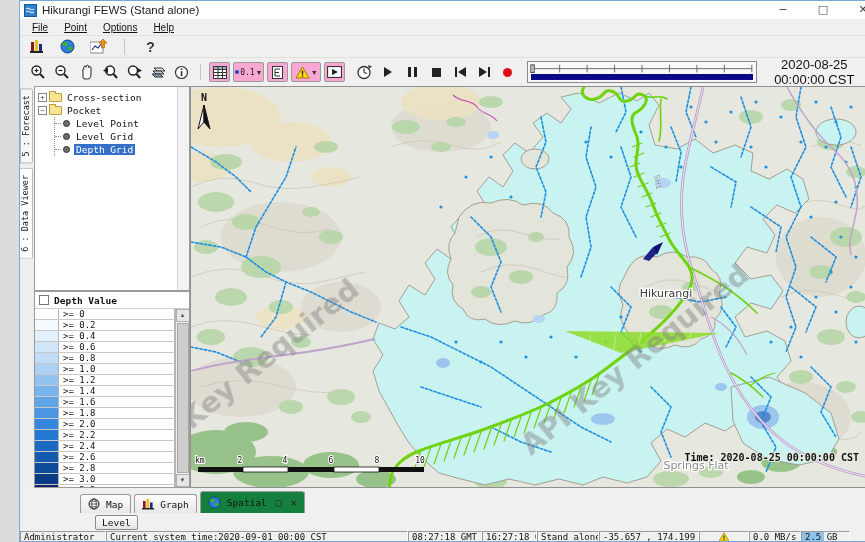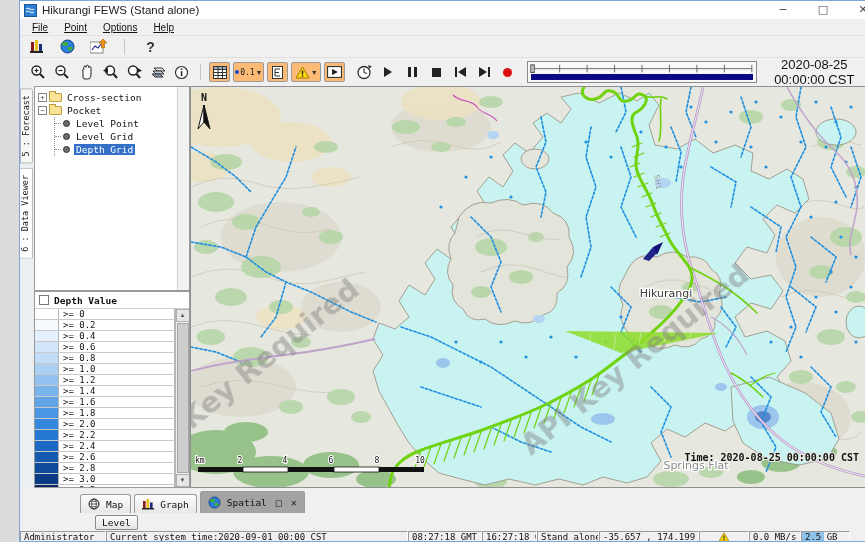--- a/index.html
+++ b/index.html
@@ -16,21 +16,21 @@
   .wincontrols{margin-left:auto;display:flex;height:18px;}
   .wbtn{width:40px;text-align:center;font-size:11px;color:#444;line-height:18px;font-family:"DejaVu Sans",sans-serif;}
   
   .menubar{height:17px;display:flex;align-items:center;padding-left:4px;background:#f0f0f0;border-bottom:1px solid #e3e3e3;}
   .menuitem{padding:0 8px;font-size:10px;text-decoration:underline;}
   
   .toolbar1{height:22px;display:flex;align-items:center;padding-left:6px;gap:10px;border-bottom:1px solid #e0e0e0;}
   .toolbar2{height:28px;display:flex;align-items:center;padding-left:8px;gap:3px;width:848px;}
   .tsep{width:1px;height:16px;background:#c6c6c6;margin:0 5px;}
   .tbtn{width:21px;height:20px;display:flex;align-items:center;justify-content:center;}
-  .tbtn.boxed{border:1px solid #9a9a9a;background:#fdba74;border-radius:2px;}
+  .tbtn.boxed{border:1px solid #9a9a9a;background:#f9a8d4;border-radius:2px;}
   .help-q{font-weight:bold;font-size:14px;color:#333;}
   .ddcaret{font-size:7px;color:#333;margin-left:1px;}
   .thresh{font-family:"DejaVu Sans Mono",monospace;font-size:8px;color:#222;}
   .dot-blue{width:4px;height:4px;border-radius:50%;background:#2244cc;margin-right:1px;}
   
   .timeline{flex:1;min-width:230px;height:22px;border:1px solid #8a8a8a;background:#f8f8f8;
             margin-left:6px;padding:1px 2px;display:flex;flex-direction:column;justify-content:space-between;}
   .tl-navy{height:6px;margin:0 1px 1px 1px;}
   .tl-date{width:108px;font-family:Liberation Sans, sans-serif;font-size:13px;text-align:center;color:#111;}
   
@@ -73,21 +73,21 @@
   .mapbox svg{display:block;}
   
   .righttabs{position:absolute;right:0;top:60px;width:17px;height:427px;background:#eceff2;border-left:1px solid #cfcfcf;}
   .vtab-r{writing-mode:vertical-rl;font-family:"DejaVu Sans Mono",monospace;font-size:8.5px;color:#222;
           background:#f7f7f5;border:1px solid #b8b8b8;border-radius:0 2px 2px 0;padding:7px 0;width:14px;text-align:center;margin-top:2px;}
   
   .bottomtabs{height:25px;display:flex;align-items:flex-end;padding-left:60px;gap:3px;background:#f0f0f0;}
   .btab{display:flex;align-items:center;gap:6px;height:19px;padding:0 7px;border:1px solid #9a9a9a;border-bottom:none;
         border-radius:3px 3px 0 0;background:linear-gradient(#fdfdfd,#e7e7e7);
         font-family:"DejaVu Sans Mono",monospace;font-size:9.5px;}
-  .btab.active{height:22px;background:#a3a3a3;}
+  .btab.active{height:22px;background:#15803d;}
   .tabglyph{font-size:10px;font-weight:bold;color:#222;margin-left:3px;}
   
   .logsrow{height:18px;display:flex;align-items:center;padding-left:75px;background:#f0f0f0;}
   .logsbtn{height:15px;padding:0 6px;border:1px solid #8a8a8a;border-radius:2px;background:linear-gradient(#fcfcfc,#e4e4e4);
            font-family:"DejaVu Sans Mono",monospace;font-size:9.5px;line-height:13px;}
   
   .statusbar{height:12px;display:flex;background:#f0f0f0;}
   .seg{border:1px solid;border-color:#9a9a9a #ffffff #ffffff #9a9a9a;font-family:"DejaVu Sans Mono",monospace;
        font-size:9px;line-height:10px;padding:0 3px;white-space:nowrap;overflow:hidden;}
   .memwrap{position:relative;}

